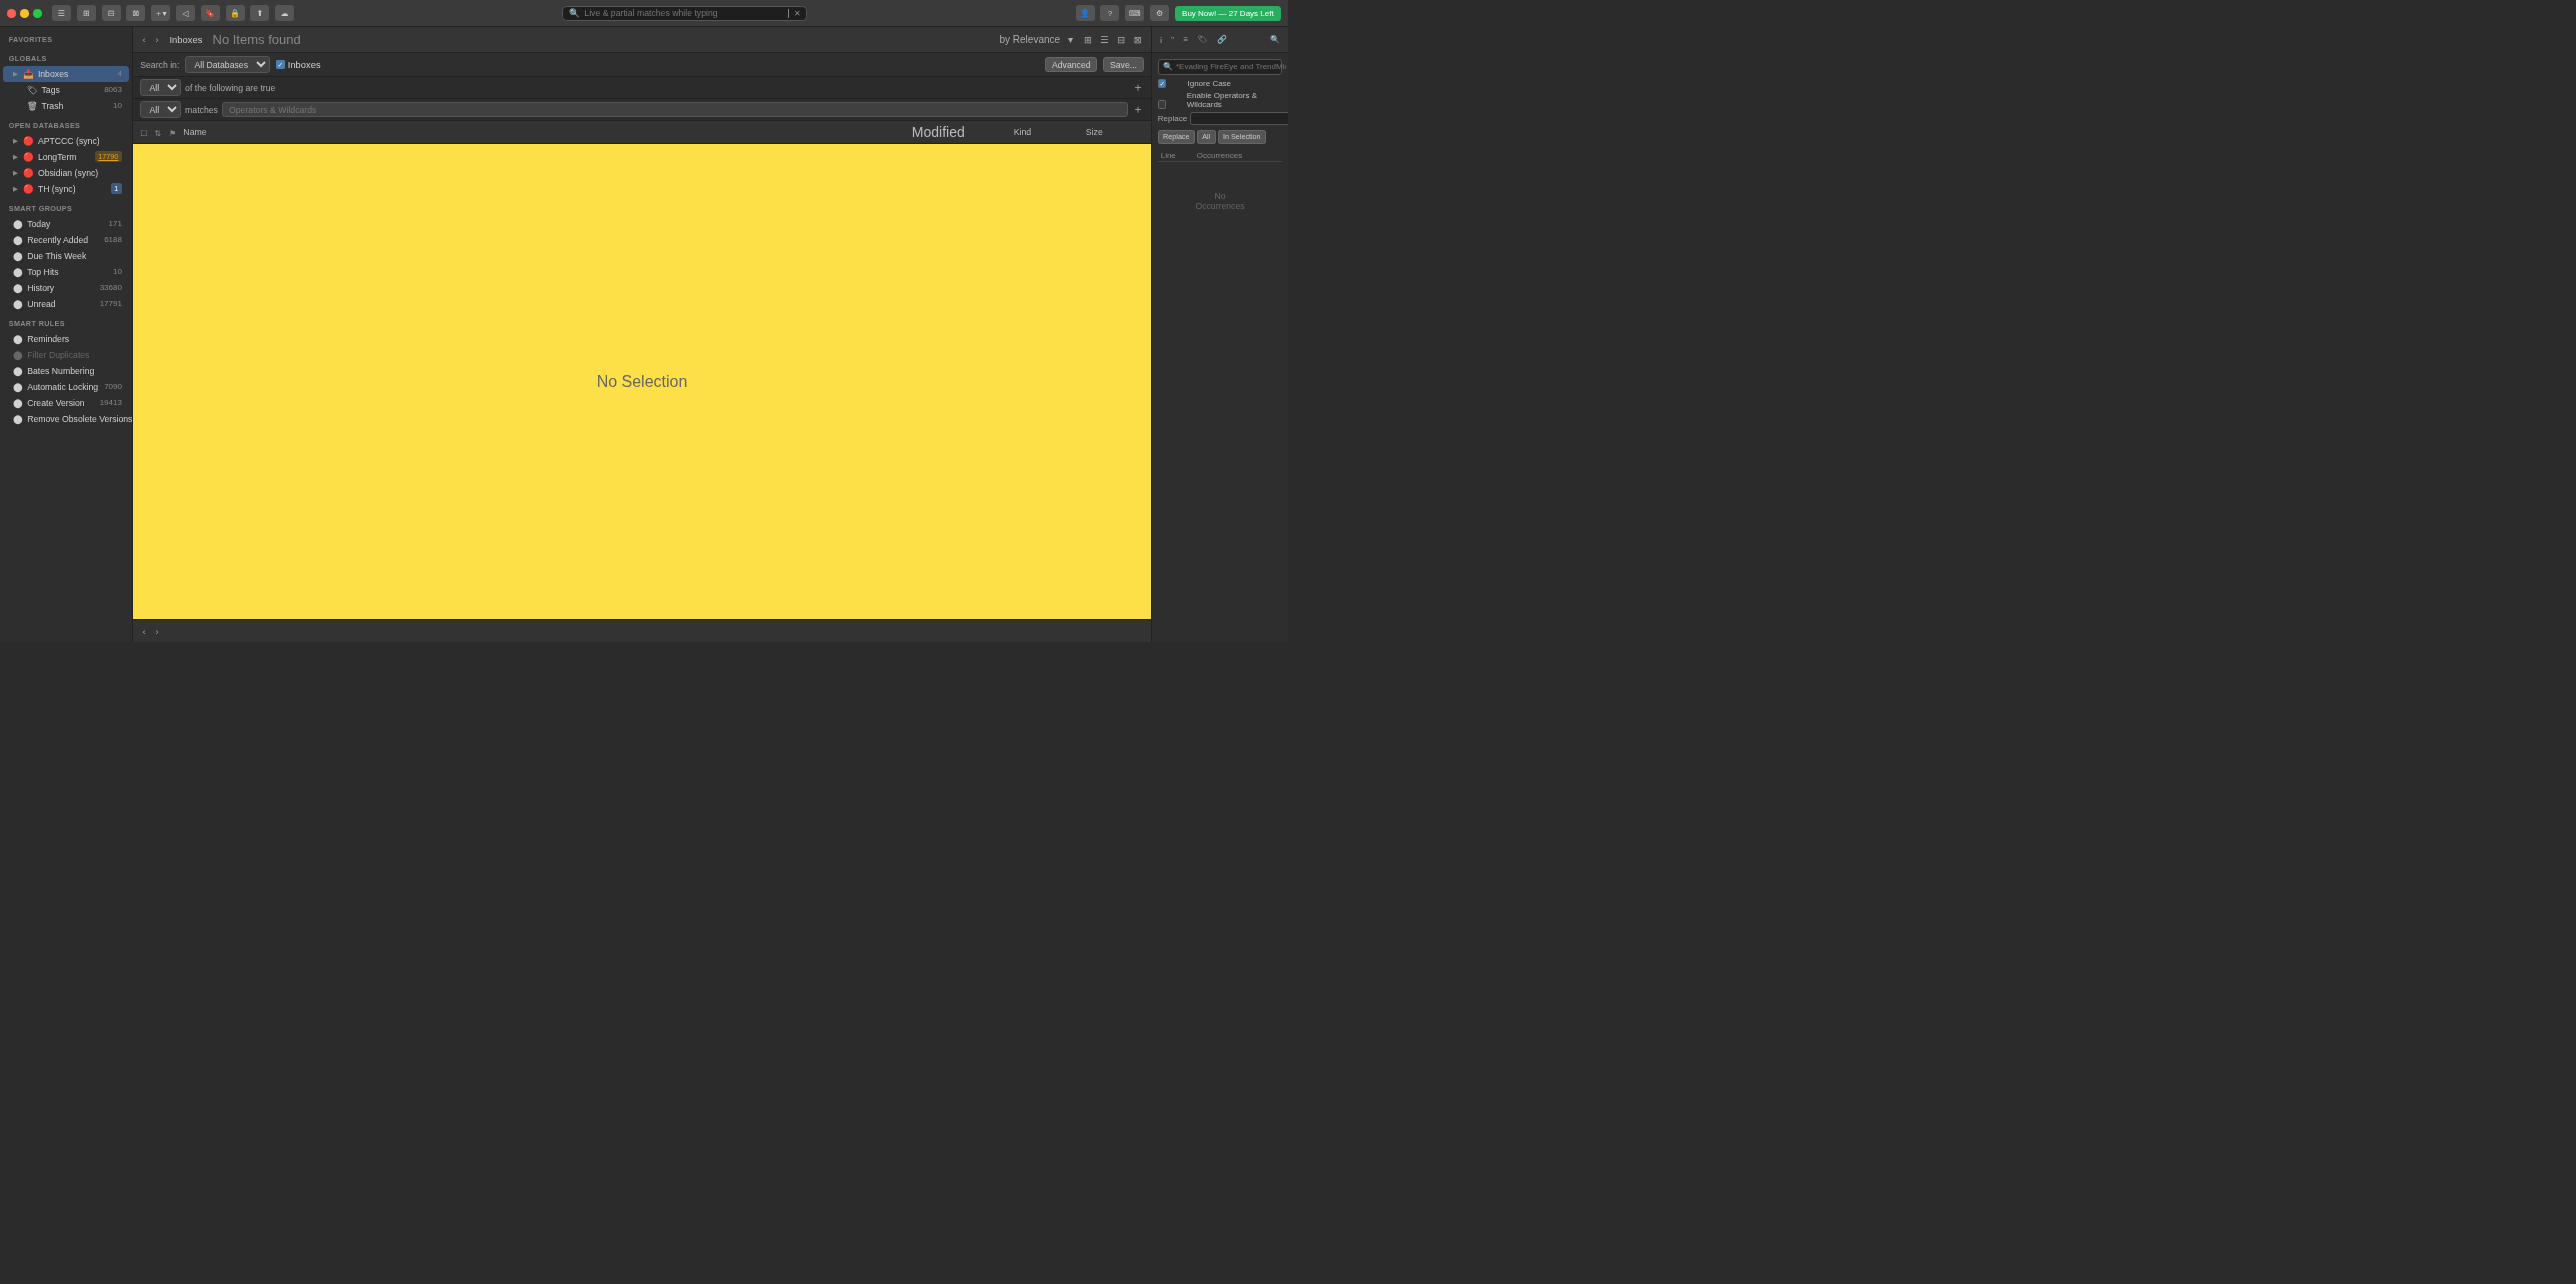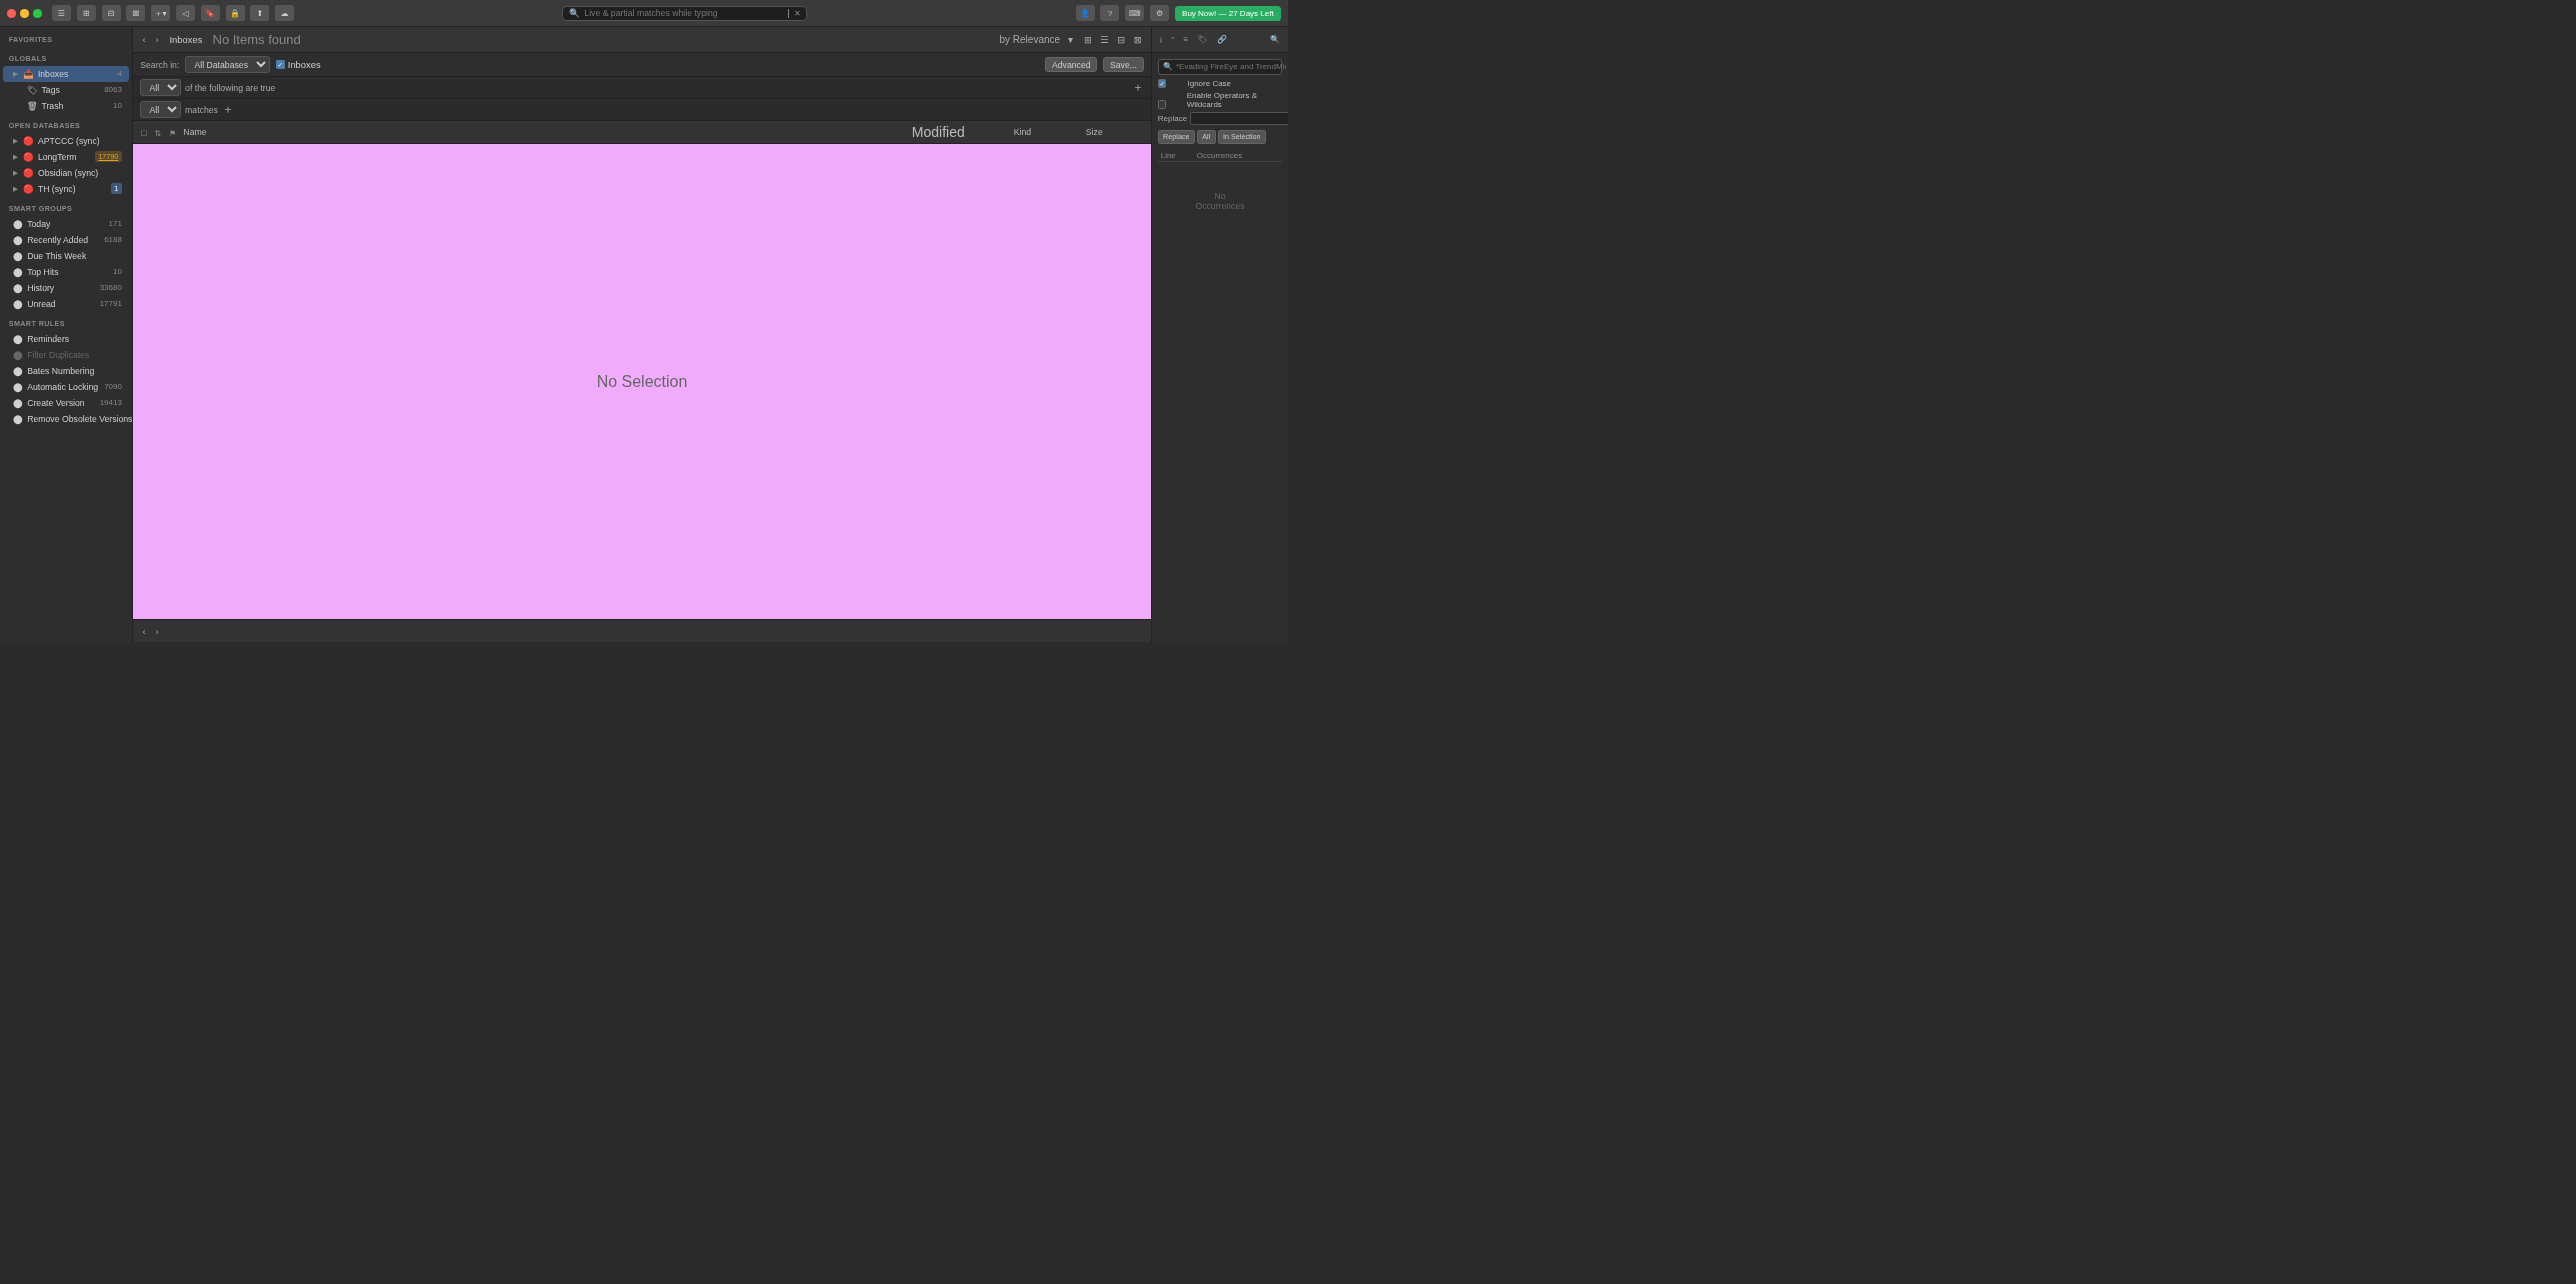--- a/index.html
+++ b/index.html
@@ -317,21 +317,21 @@
     .col-sort { width: 14.4px; }
     .col-flag { width: 14.4px; }
     .col-name { flex: 1; font-size: 8.7px; color: #bbb; font-weight: 500; }
     .col-modified { width: 102px; font-size: 14px; color: #bbb; font-weight: 500; }
     .col-kind { width: 72px; font-size: 8.7px; color: #bbb; font-weight: 500; }
     .col-size { width: 58px; font-size: 8.7px; color: #bbb; font-weight: 500; }
 
     
     .table-body {
       flex: 1;
-      background: #f0abfc;
+      background: #fde047;
       display: flex;
       align-items: center;
       justify-content: center;
       position: relative;
     }
     .no-selection-text {
       color: #666;
       font-size: 16px;
       font-weight: 300;
     }
@@ -660,20 +660,21 @@
       <span class="filter-label">of the following are true</span>
       <div style="flex:1"></div>
       <button class="add-filter-btn">＋</button>
     </div>
 
     <div class="filter-row">
       <select class="filter-select">
         <option>All</option>
       </select>
       <span class="filter-label">matches</span>
+      <input class="filter-input" type="text" placeholder="Operators &amp; Wildcards" style="">
       <button class="add-filter-btn">＋</button>
     </div>
 
     <div class="table-header">
       <div class="col-checkbox">
         <span style="font-size:8px; color:#888;">☐</span>
       </div>
       <div class="col-sort">
         <span style="font-size:8px; color:#888;">⇅</span>
       </div>

